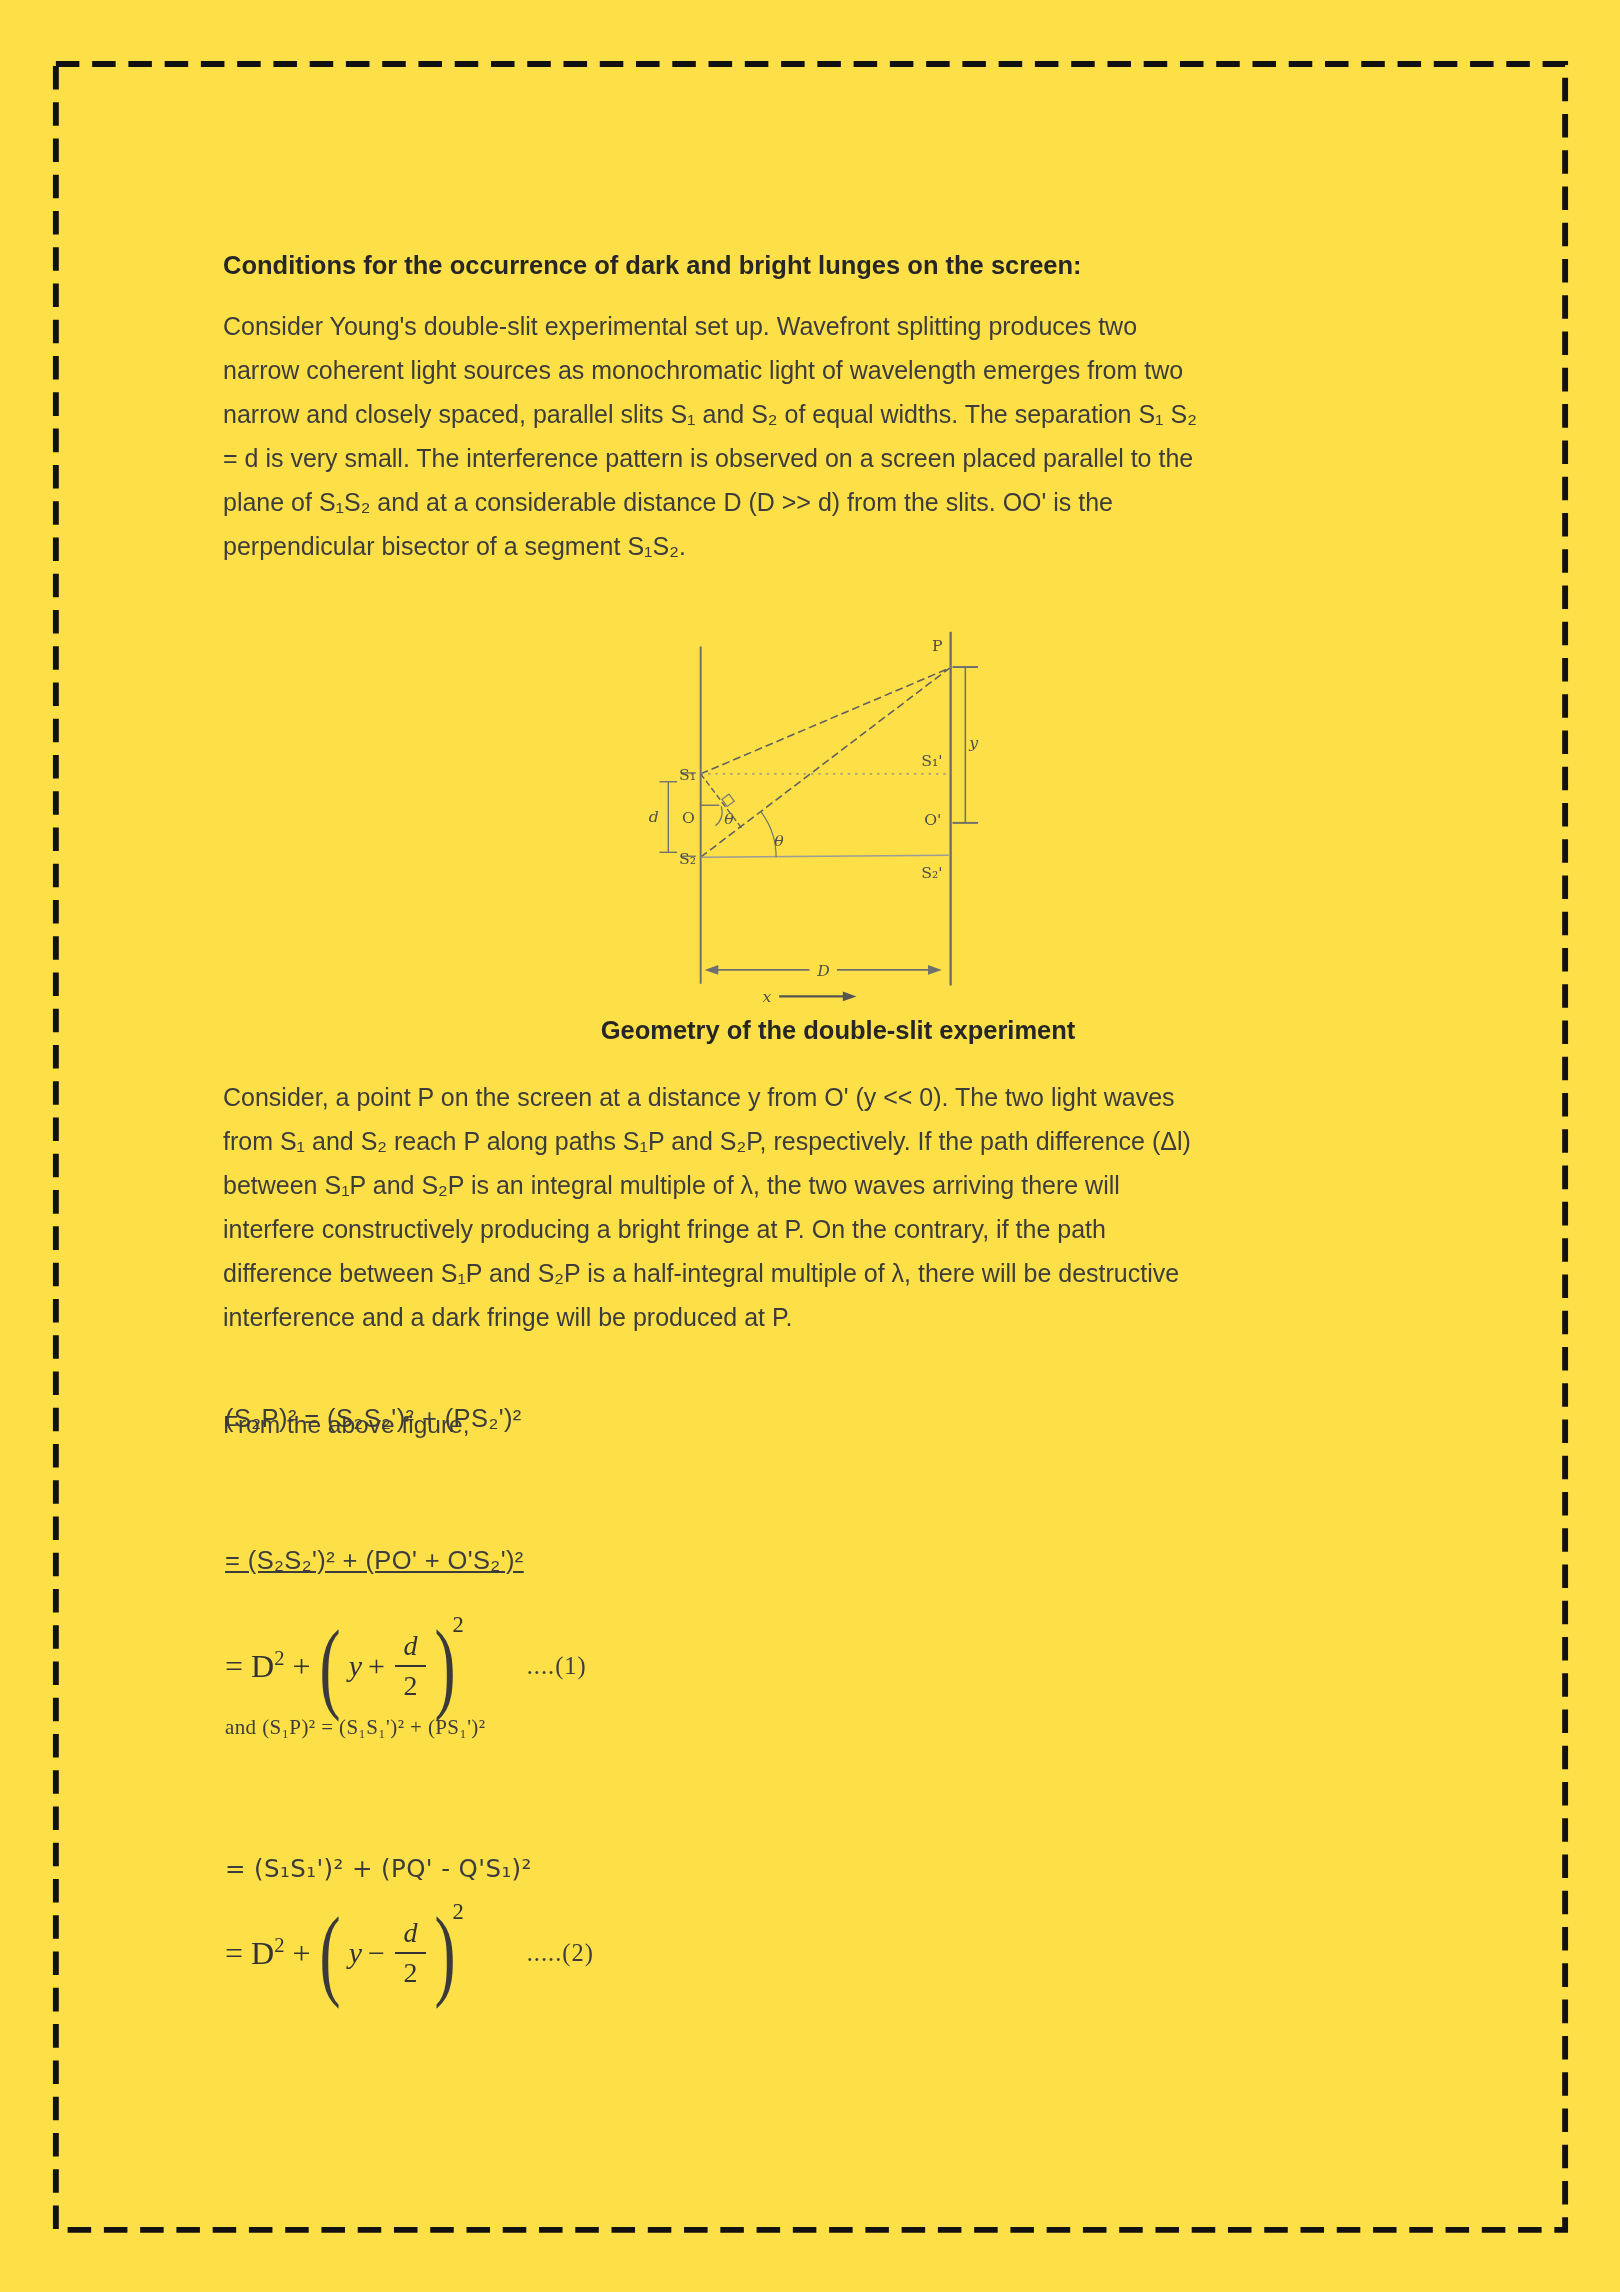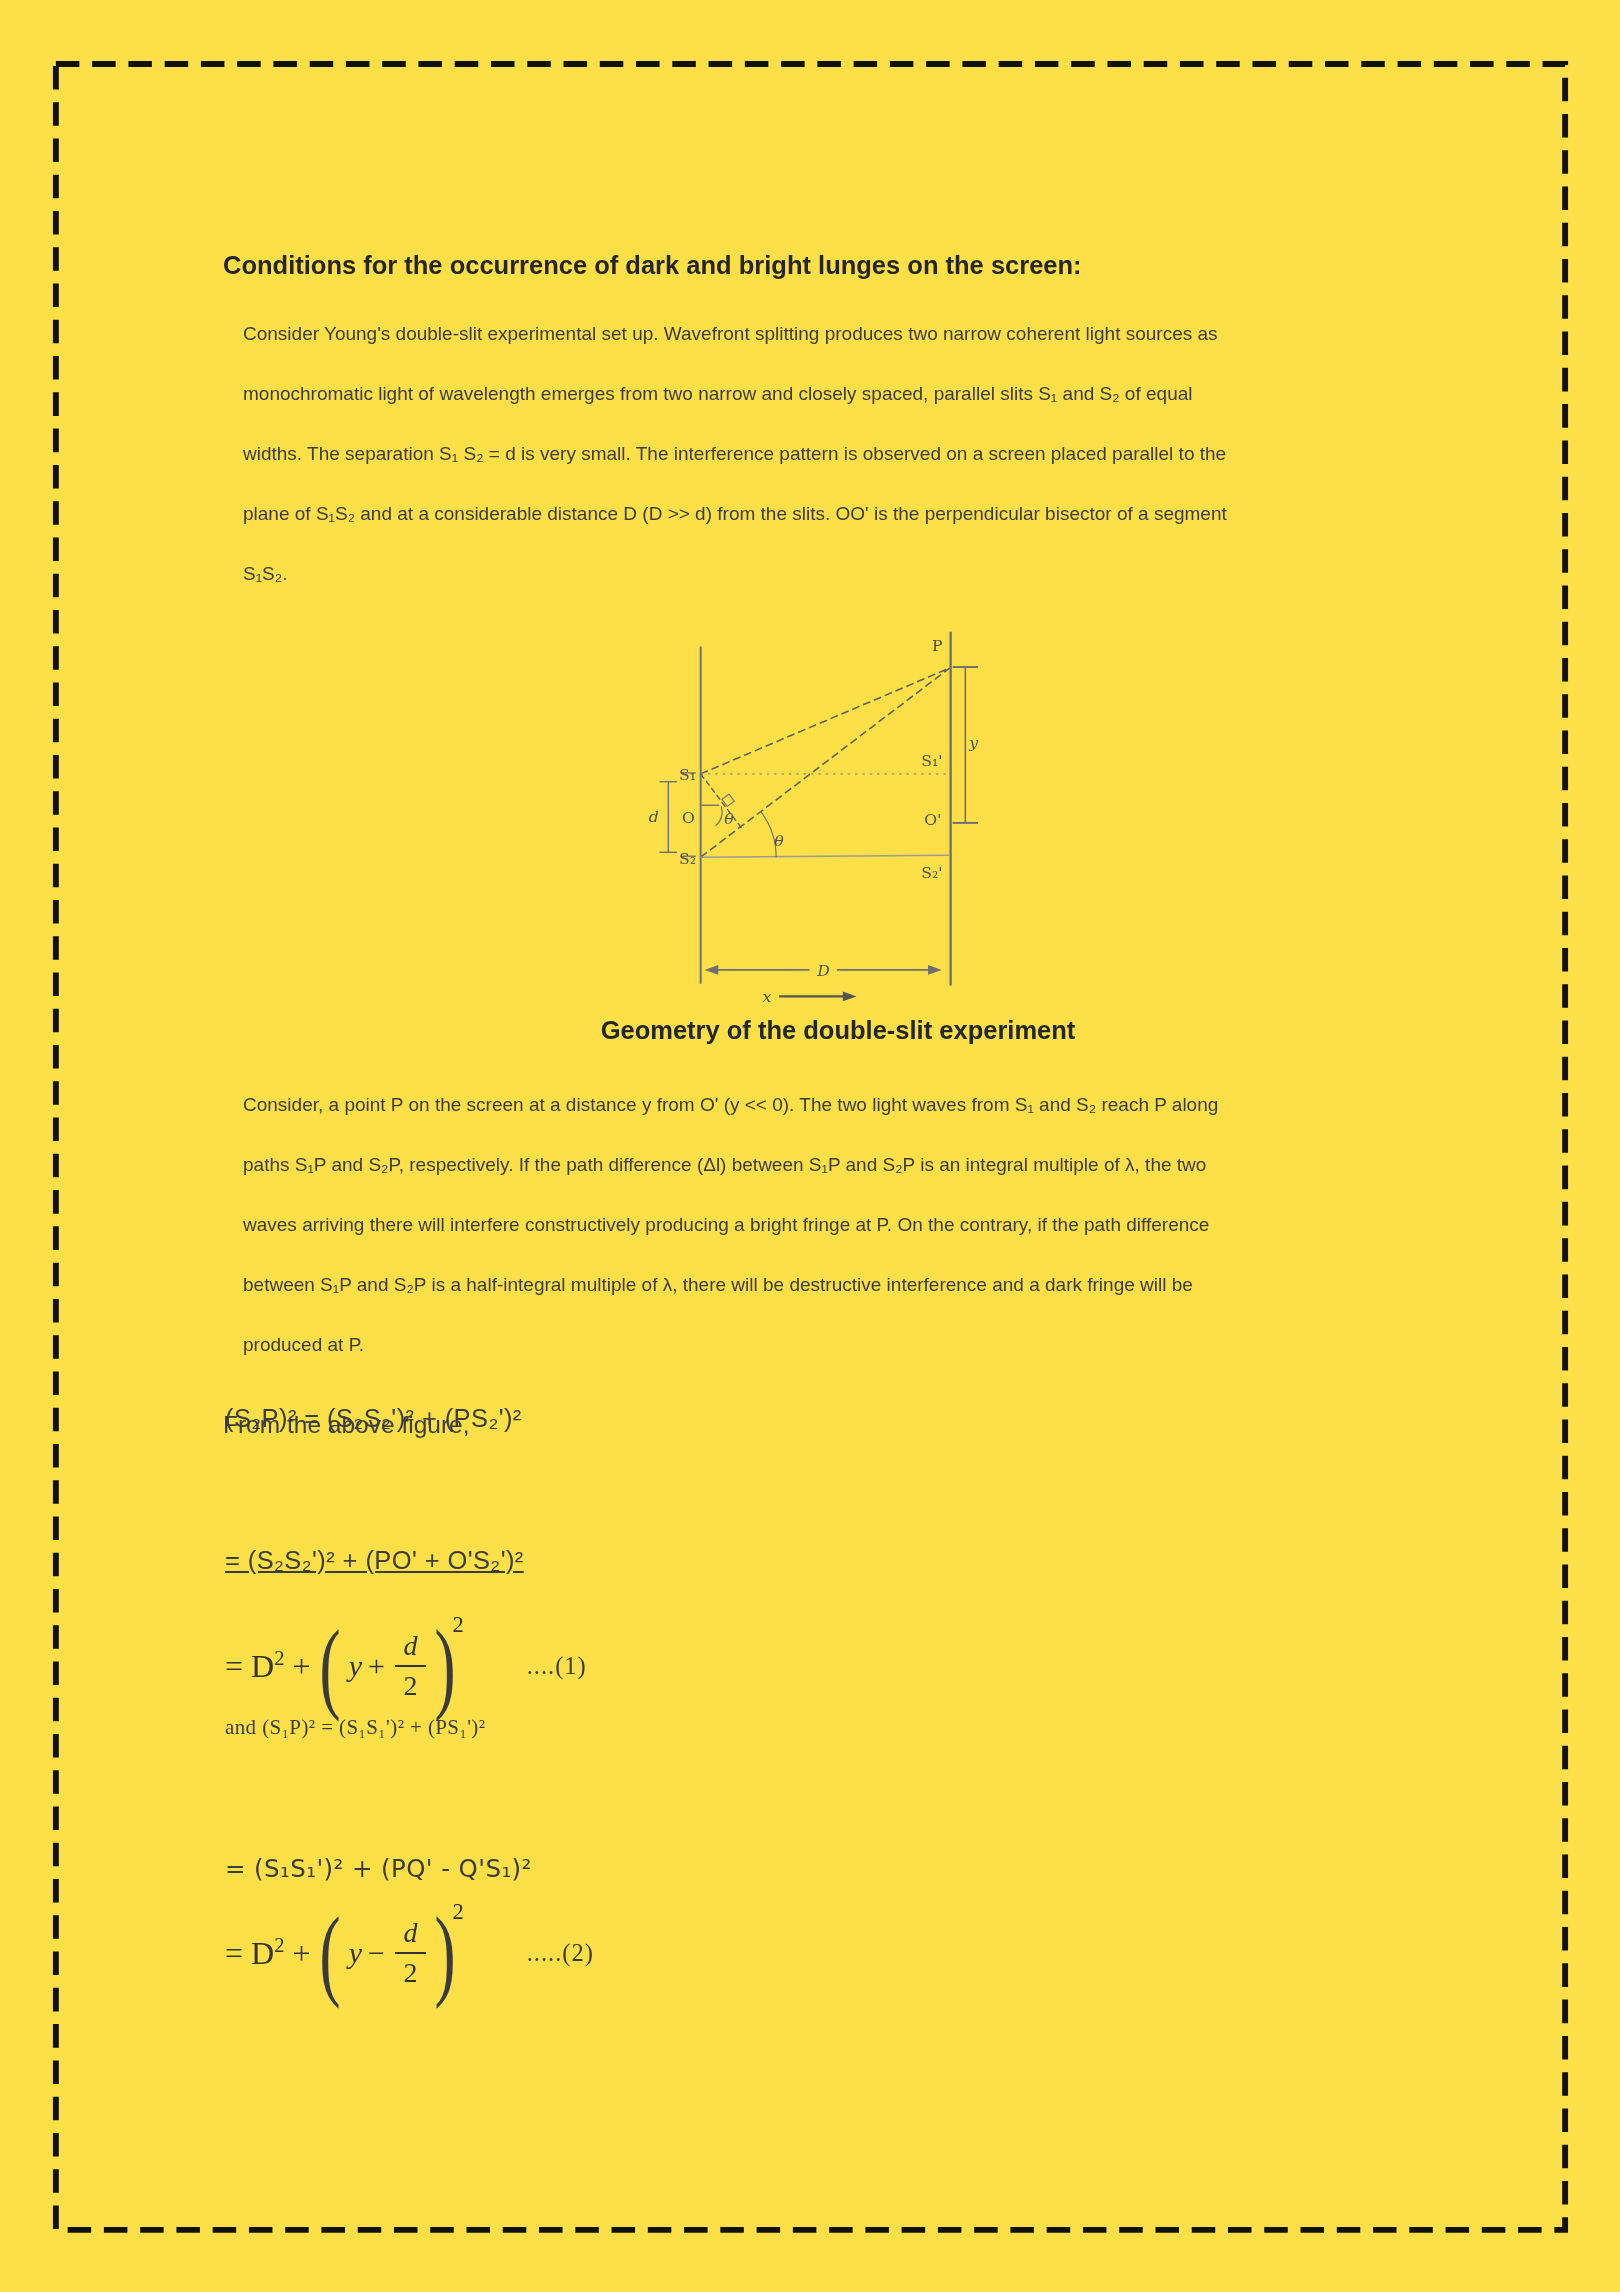--- a/index.html
+++ b/index.html
@@ -11,21 +11,21 @@
     color:#3a3a3a;
     overflow:hidden;
   }
   .border-svg{position:absolute;left:0;top:0;width:1620px;height:2293px;}
   .heading{
     position:absolute;left:223px;top:249px;width:1000px;
     font-size:25.5px;font-weight:bold;color:#262626;line-height:33px;
   }
   .para{
     position:absolute;left:223px;width:990px;
-    font-size:19px;line-height:60px;color:#3c3c3c;margin-left:20px;
+    font-size:25px;line-height:44px;color:#3c3c3c;
   }
   #p1{top:304px;}
   #p2{top:1075px;}
   .fig-svg{position:absolute;left:627px;top:619px;width:412px;height:397px;}
   .caption{
     position:absolute;left:0;top:1016px;width:1620px;text-align:center;
     font-size:25.5px;font-weight:bold;color:#262626;padding-left:28px;
   }
   .lead{position:absolute;left:223px;top:1411px;font-size:24.5px;color:#3c3c3c;}
   .eq{

